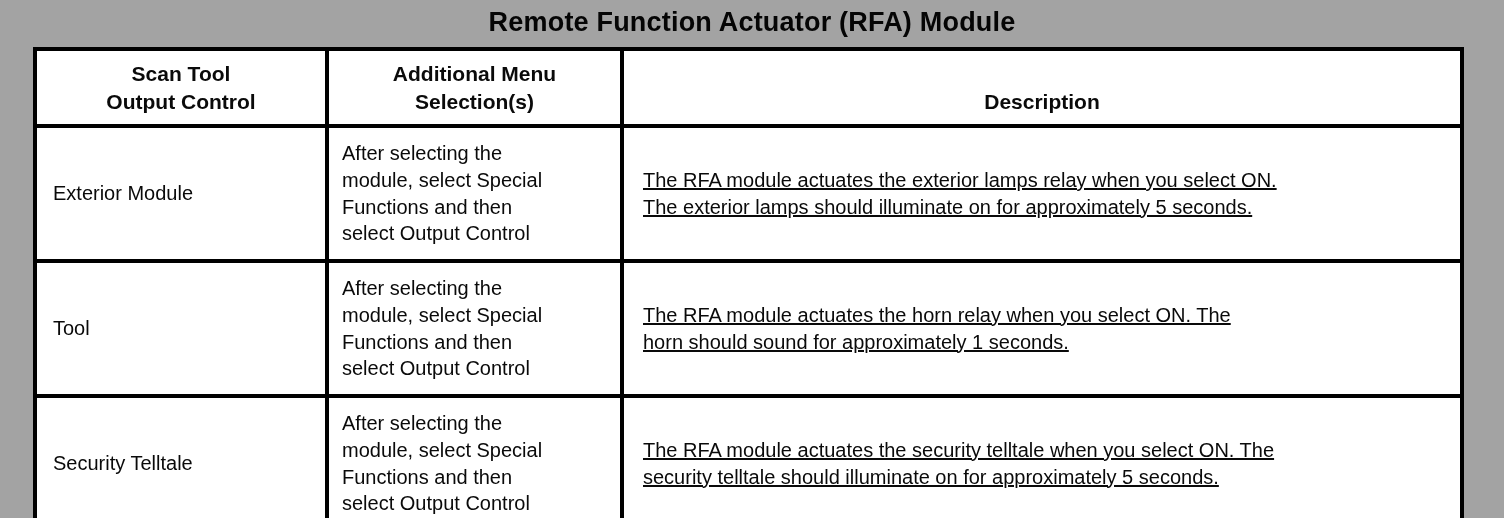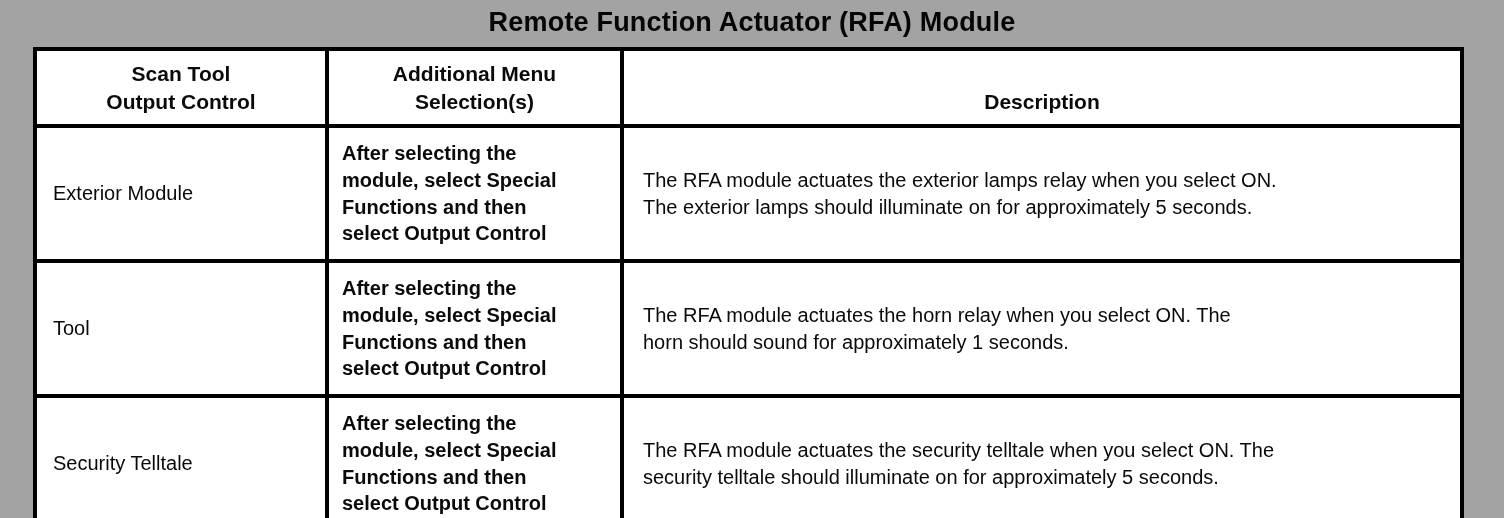--- a/index.html
+++ b/index.html
@@ -60,26 +60,26 @@
     line-height: 1.33;
     vertical-align: middle;
   }
   td.col-output {
     padding-left: 16px;
     padding-right: 6px;
   }
   td.col-menu {
     padding: 6px 4px 6px 13px;
     white-space: pre-line;
-    font-weight: bold;
   }
   td.col-desc {
     padding-left: 19px;
     padding-right: 10px;
     white-space: pre-line;
+    text-decoration: underline;
   }
 </style>
 </head>
 <body>
 
 <div class="page">
 
   <h1 class="title">Remote Function Actuator (RFA) Module</h1>
 
   <table class="rfa-table">

